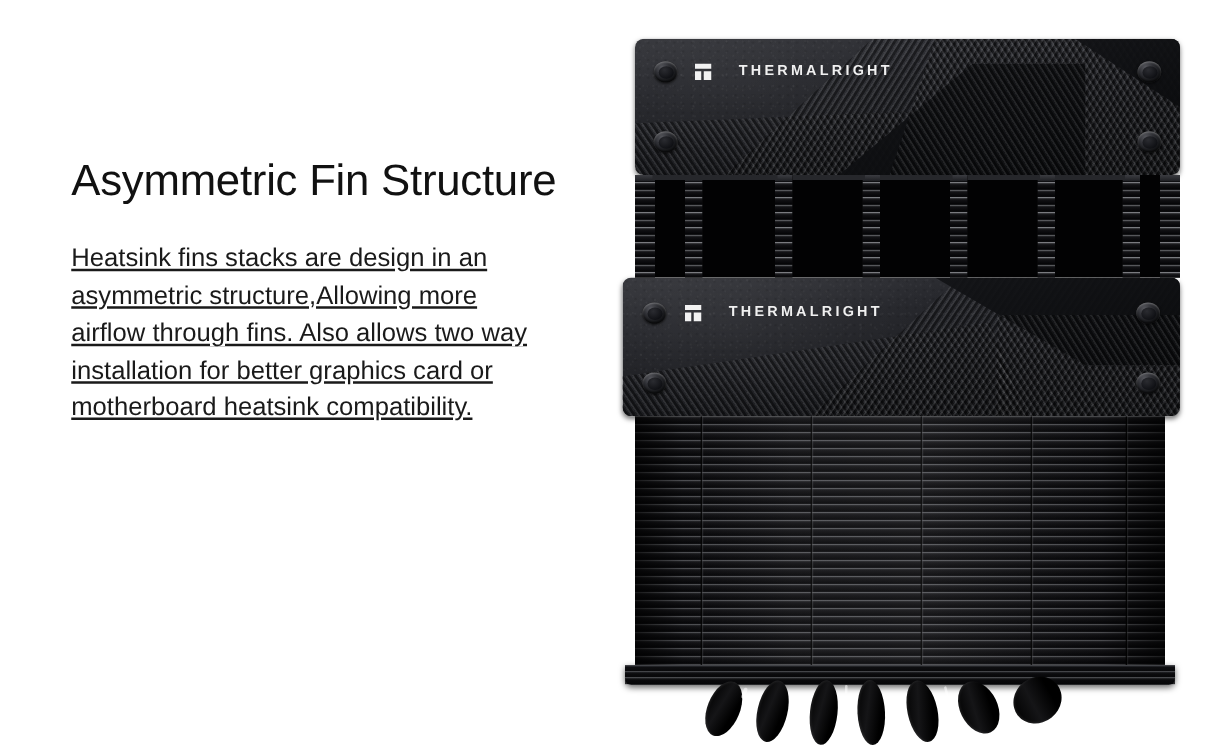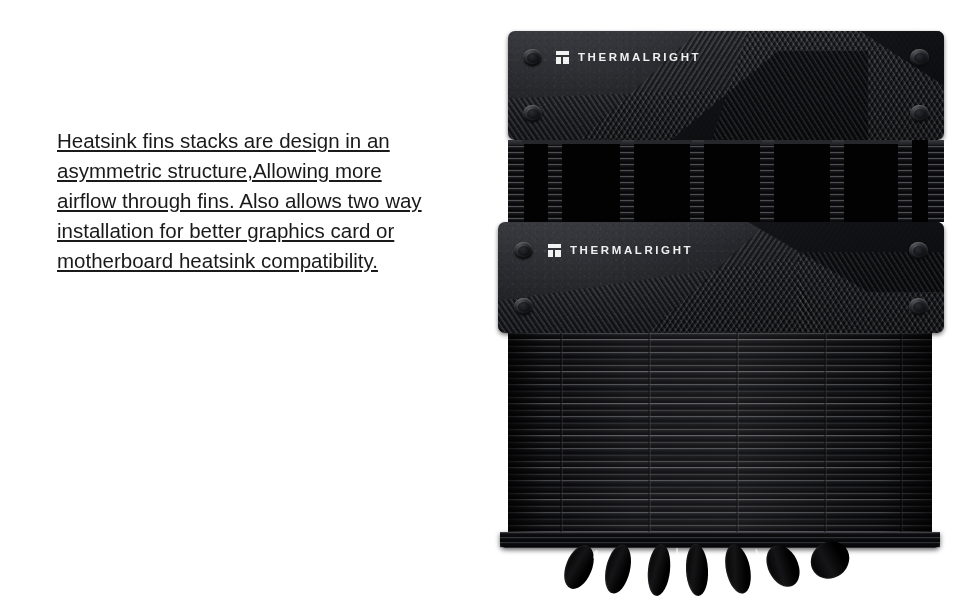--- a/index.html
+++ b/index.html
@@ -114,21 +114,21 @@
     height: 10px;
     border-radius: 50%;
     background: radial-gradient(ellipse at 38% 30%, #2b2c31, #101115 70%, #07080a 100%);
   }
 
   
   .brand {
     position: absolute;
     display: flex;
     align-items: center;
-    gap: 9px;
+    gap: 22px;
   }
   .brand-mark {
     width: 13px;
     height: 13px;
     position: relative;
     flex: 0 0 auto;
   }
   .brand-mark i {
     position: absolute;
     background: #f2f2f2;
@@ -248,20 +248,21 @@
   .pipe-hi {
     position: absolute;
     background: rgba(255,255,255,0.55);
     border-radius: 2px;
   }
 </style>
 </head>
 <body>
 
 <div class="text-panel">
+  <h1 class="headline">Asymmetric Fin Structure</h1>
   <p class="body-copy">Heatsink fins stacks are design in an asymmetric structure,Allowing more airflow through fins. Also allows two way installation for better graphics card or motherboard heatsink compatibility.</p>
 </div>
 
 <div class="cooler">
 
   <div class="cap" style="left:508px; top:31px; width:436px; height:109px;">
     <div class="cap-grain"></div>
 
     <div class="facet" style="left:-10px; top:58px; width:260px; height:70px; --ang:56deg;
          clip-path: polygon(0 10px, 235px 0, 260px 70px, 0 70px);"></div>

